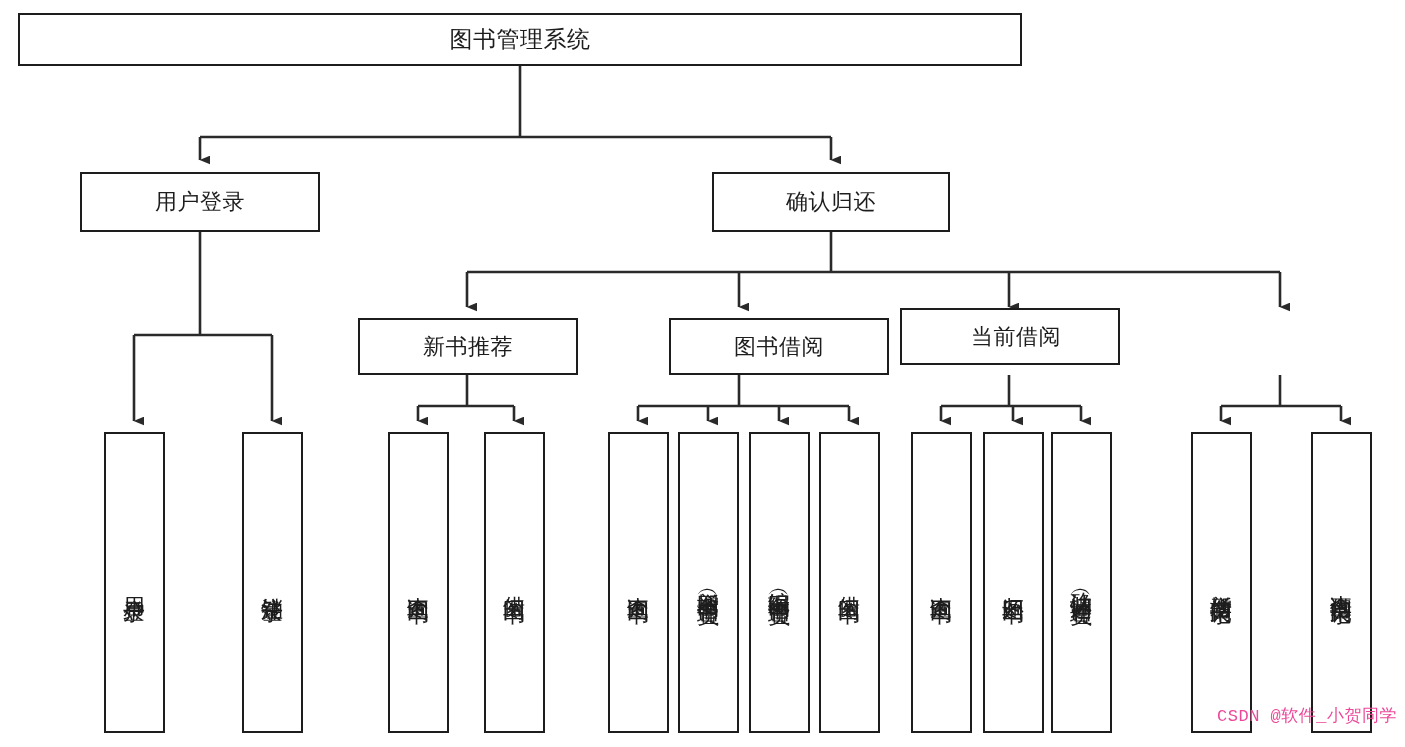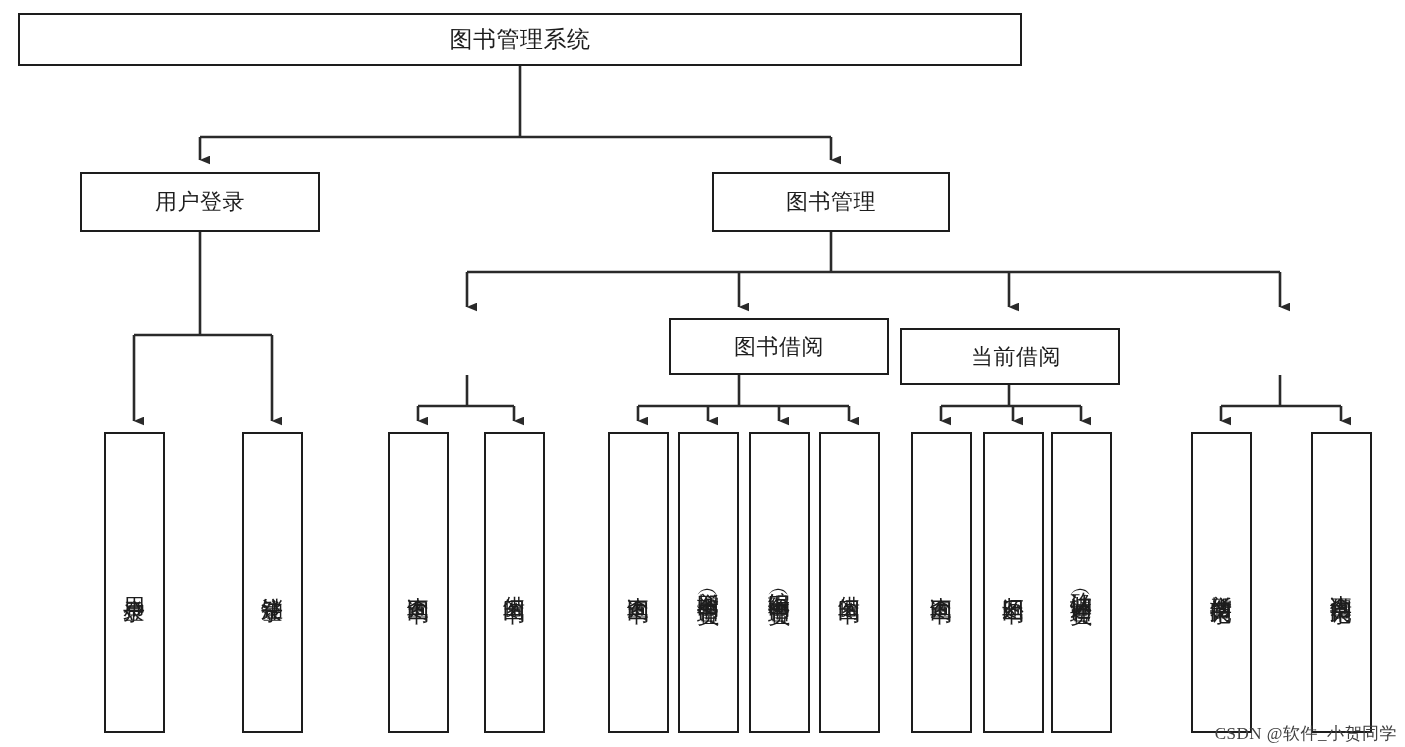--- a/index.html
+++ b/index.html
@@ -58,27 +58,27 @@
     writing-mode: vertical-rl;
     text-orientation: upright;
     font-size: 22px;
     line-height: 1.05;
     letter-spacing: 2px;
     max-height: 268px;
   }
   #watermark {
     position: absolute;
     right: 8px;
-    bottom: 2px;
+    bottom: 20px;
     font-size: 17px;
-    color: #404040;
+    color: #ec4899;
     letter-spacing: 0.5px;
     z-index: 5;
     white-space: nowrap;
-    font-family: Liberation Serif, serif;
+    font-family: Liberation Mono, monospace;
   }
 </style>
 </head>
 <body>
 
 <div id="diagram-root">
 
   <svg id="diagram-svg" viewBox="0 0 1405 747" xmlns="http://www.w3.org/2000/svg">
     <defs>
       <marker id="arrowhead" markerWidth="9" markerHeight="11" refX="4.5" refY="10.4" orient="auto" markerUnits="userSpaceOnUse">
@@ -131,29 +131,32 @@
 
   <div class="node root horiz" style="left:18px; top:13px; width:1004px; height:53px;">
     <span class="node-label">图书管理系统</span>
   </div>
 
   <div class="node horiz" style="left:80px; top:172px; width:240px; height:60px;">
     <span class="node-label">用户登录</span>
   </div>
 
   <div class="node horiz" style="left:712px; top:172px; width:238px; height:60px;">
-    <span class="node-label">图书管理</span>
-  </div>
-
+    <span class="node-label">确认归还</span>
+  </div>
+
+  <div class="node horiz" style="left:358px; top:318px; width:220px; height:57px;">
+    <span class="node-label">新书推荐</span>
+  </div>
 
   <div class="node horiz" style="left:630px; top:318px; width:220px; height:57px;margin-left:39px;">
     <span class="node-label">图书借阅</span>
   </div>
 
-  <div class="node horiz" style="left:900px; top:328px; width:220px; height:57px;padding-left:12px;">
+  <div class="node horiz" style="left:900px; top:308px; width:220px; height:57px;padding-left:12px;">
     <span class="node-label">当前借阅</span>
   </div>
 
 
   <div class="node vert" style="left:104px; top:432px; width:61px; height:301px;">
     <span class="node-label">用户登录</span>
   </div>
 
   <div class="node vert" style="left:242px; top:432px; width:61px; height:301px;">
     <span class="node-label">注销登录</span>

